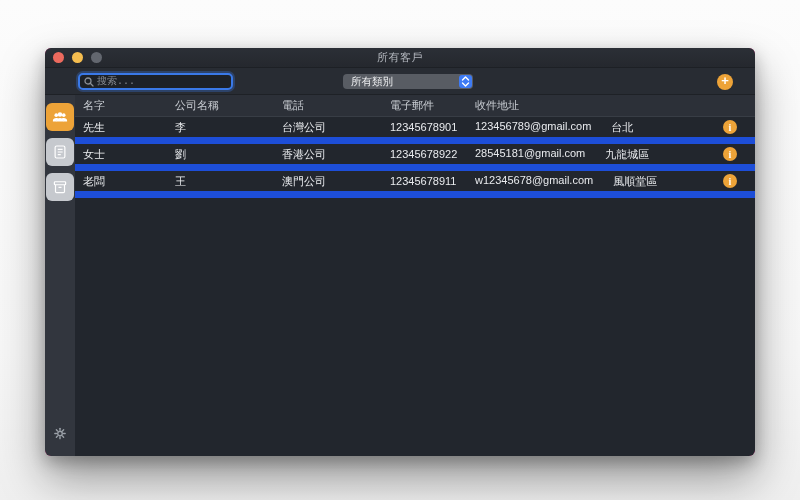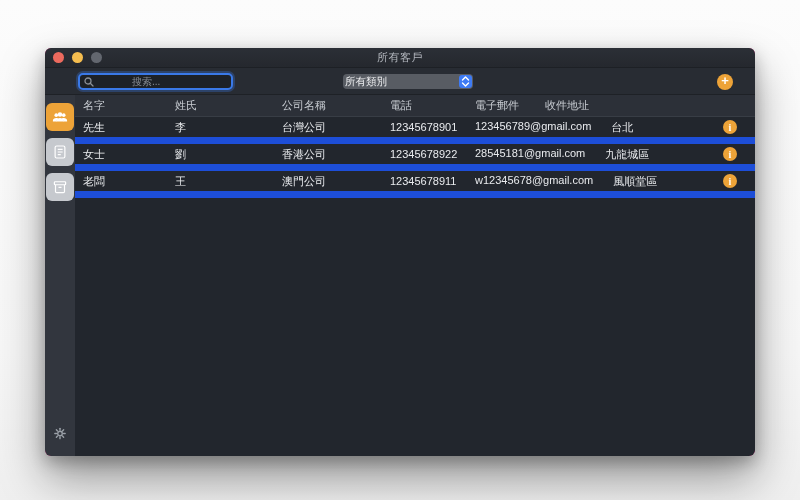--- a/index.html
+++ b/index.html
@@ -35,27 +35,27 @@
   }
   .search {
     position:absolute; left:33px; top:5px; width:155px; height:17px;
     background:#1d2127; border:2px solid #3a79e8; border-radius:5px;
     box-shadow:0 0 0 2px rgba(58,121,232,.30);
     display:flex; align-items:center; padding:0 4px; gap:3px;
   }
   .search svg { flex:0 0 auto; }
   .search input {
     flex:1; min-width:0; background:transparent; border:none; outline:none;
-    font-size:10px; color:#d6d9dd; font-family:Liberation Sans, sans-serif;margin-left:35px;
+    font-size:10px; color:#d6d9dd; font-family:Liberation Mono, monospace;
   }
   .search input::placeholder { color:#878c93; }
   .popup {
     position:absolute; left:298px; top:6px; width:130px; height:15px;
     background:#585c63; border-radius:4px;
-    display:flex; align-items:center; padding-left:2px;
+    display:flex; align-items:center; padding-left:8px;
     font-size:10.5px; color:#f0f1f3; cursor:default;
   }
   .popup-cap {
     position:absolute; right:1px; top:1px; width:13px; height:13px;
     background:#3e7bf5; border-radius:3px;
     display:flex; align-items:center; justify-content:center;
   }
   .add-btn {
     position:absolute; right:22px; top:6px; width:16px; height:16px;
     background:#eda338; border-radius:50%;
@@ -177,21 +177,20 @@
             <line x1="18.7" y1="5.3" x2="16.6" y2="7.4"></line>
               <line x1="7.4" y1="16.6" x2="5.3" y2="18.7"></line>
           </g>
         </svg>
       </div>
     </div>
 
     <div class="table">
       <div class="thead">
         <span>名字</span>
-        <span>姓氏</span>
         <span>公司名稱</span>
         <span>電話</span>
         <span>電子郵件</span>
         <span>收件地址</span>
       </div>
       <div>
         <div class="trow">
           <span class="c">先生</span>
           <span class="c">李</span>
           <span class="c">台灣公司</span>

